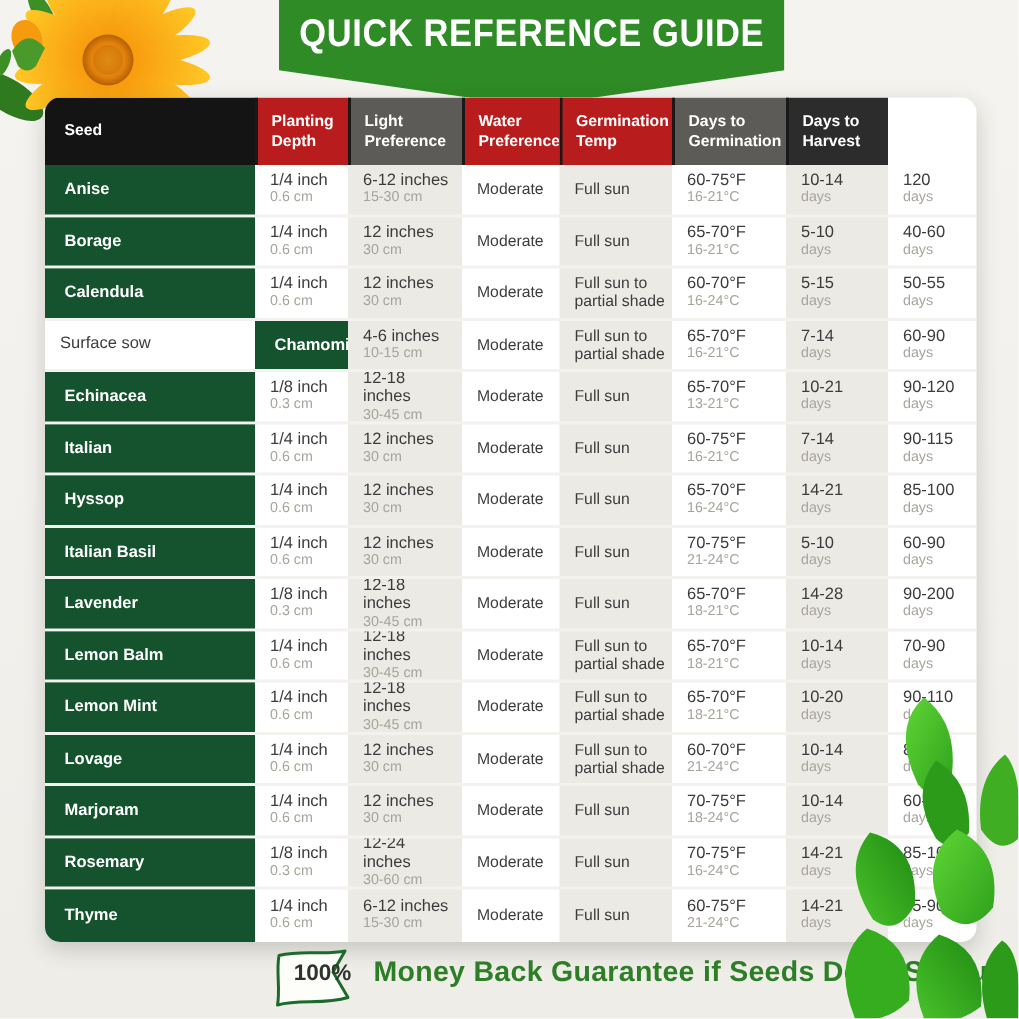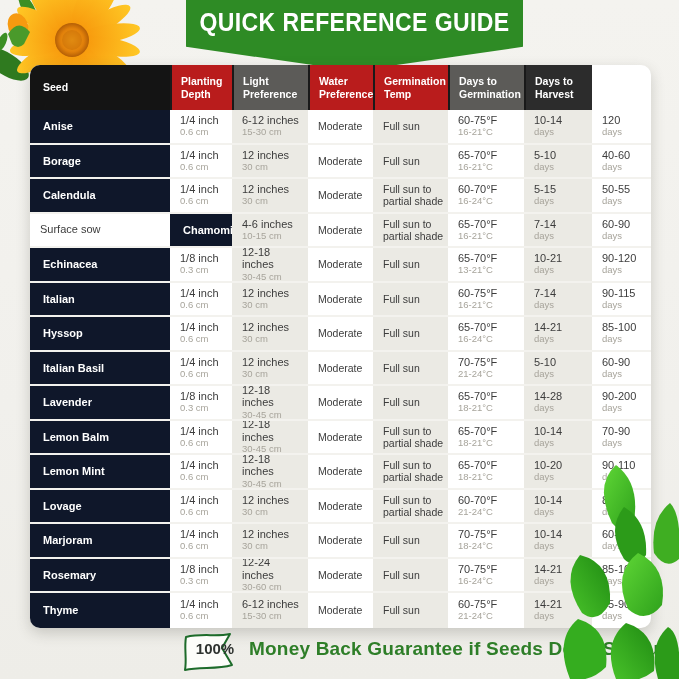--- a/index.html
+++ b/index.html
@@ -43,21 +43,21 @@
   .th.dark{background:#b91c1c;}
   .th.mid{background:#5c5b58;}
   .th.last{background:#2c2c2c;}
 
   .tbody .grid-row{height:34.5px;}
   .td{
     display:flex;flex-direction:column;justify-content:center;
     padding:0 4px 0 10px;border-bottom:2px solid #f3f2ee;
     overflow:hidden;
   }
-  .td.seed{background:#0f172a;justify-content:center;padding-left:13px;}
+  .td.seed{background:#14532d;justify-content:center;padding-left:13px;}
   .seed-name{color:#ffffff;font-weight:bold;font-size:11px;}
   .td.alt{background:#ebeae4;}
   .val{color:#3c3c3c;font-size:11px;line-height:1.12;}
   .sub{color:#a7a49b;font-size:9.5px;line-height:1.15;margin-top:1px;}
   .single{color:#3c3c3c;font-size:10.5px;line-height:1.15;}
   .tbody .grid-row:last-child .td{border-bottom:none;}
 
   
   .footer{position:absolute;left:0;top:626px;width:679px;height:53px;}
   .flag{position:absolute;left:178px;top:3px;}

